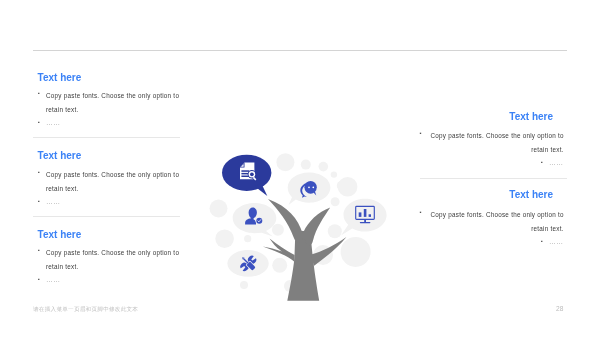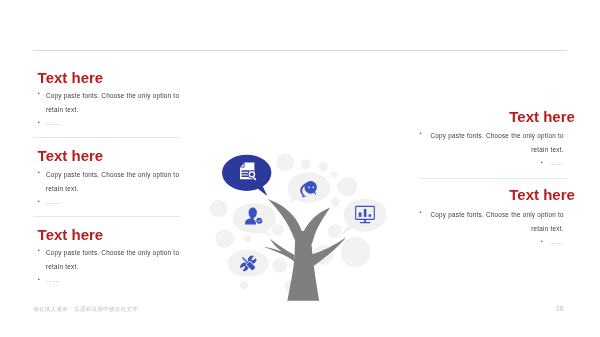--- a/index.html
+++ b/index.html
@@ -1,20 +1,20 @@
 <!DOCTYPE html>
 <html><head>
 <meta charset="utf-8">
 <style>
   html,body{margin:0;padding:0;background:#fff;}
   body{width:600px;height:337px;font-family:"Liberation Sans",sans-serif;overflow:hidden;}
   .slide{position:relative;width:600px;height:337px;background:#fff;}
   .rule{position:absolute;background:#d4d4d4;height:1px;}
   .divider{position:absolute;background:#e7e7e7;height:1px;}
-  .heading{position:absolute;font-weight:bold;color:#b91c1c;font-size:15px;line-height:12.7px;white-space:nowrap;}
+  .heading{position:absolute;font-weight:bold;color:#3b82f6;font-size:10px;line-height:12.7px;white-space:nowrap;}
   .blk{position:absolute;left:0;top:0;}
   .bl{position:absolute;display:flex;align-items:flex-start;}
   .bl .dot{color:#555;font-size:5.4px;line-height:9.6px;width:3px;flex:0 0 auto;}
   .bl .txt{color:#3b3b3b;font-size:6.3px;line-height:14.2px;letter-spacing:0.255px;}
   .bl .ell{color:#9a9a9a;font-size:6.8px;line-height:9px;letter-spacing:0.45px;}
   .footer{position:absolute;font-size:5.6px;color:#bfbfbf;white-space:nowrap;letter-spacing:0.25px;}
   .pagenum{position:absolute;font-size:6.6px;color:#bcbcbc;}
   .graphic{position:absolute;}
 </style>
 </head>

